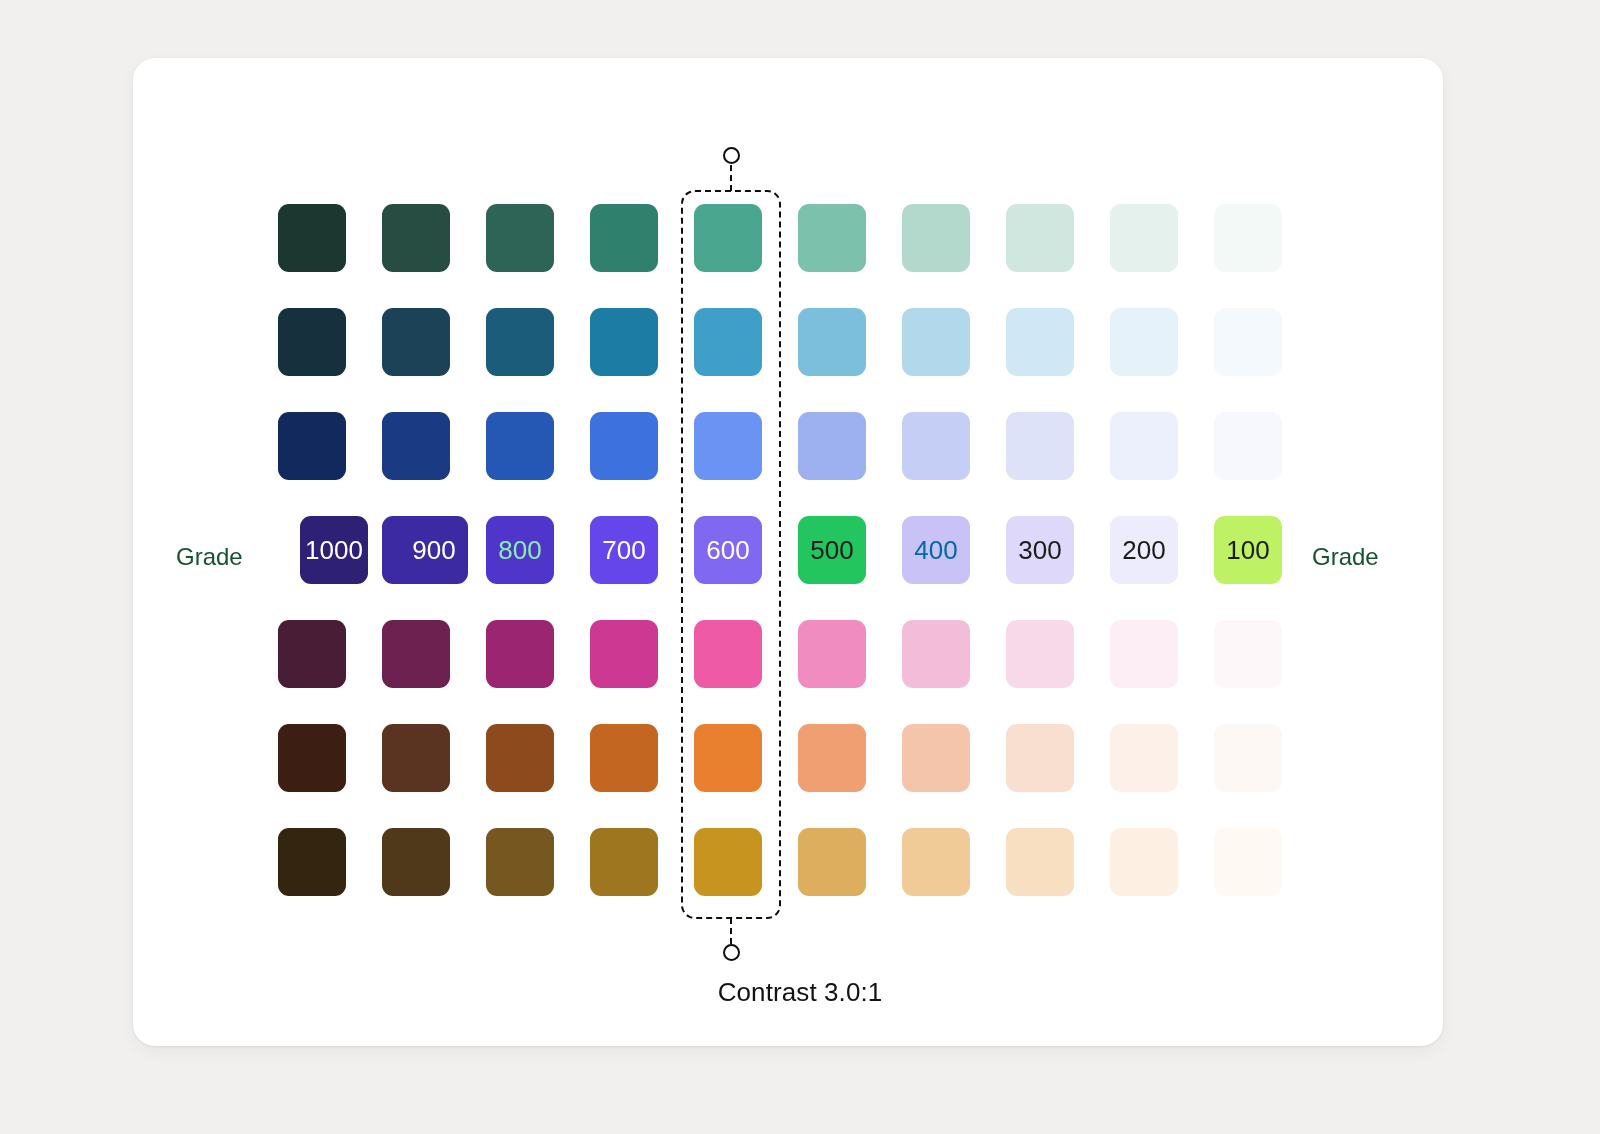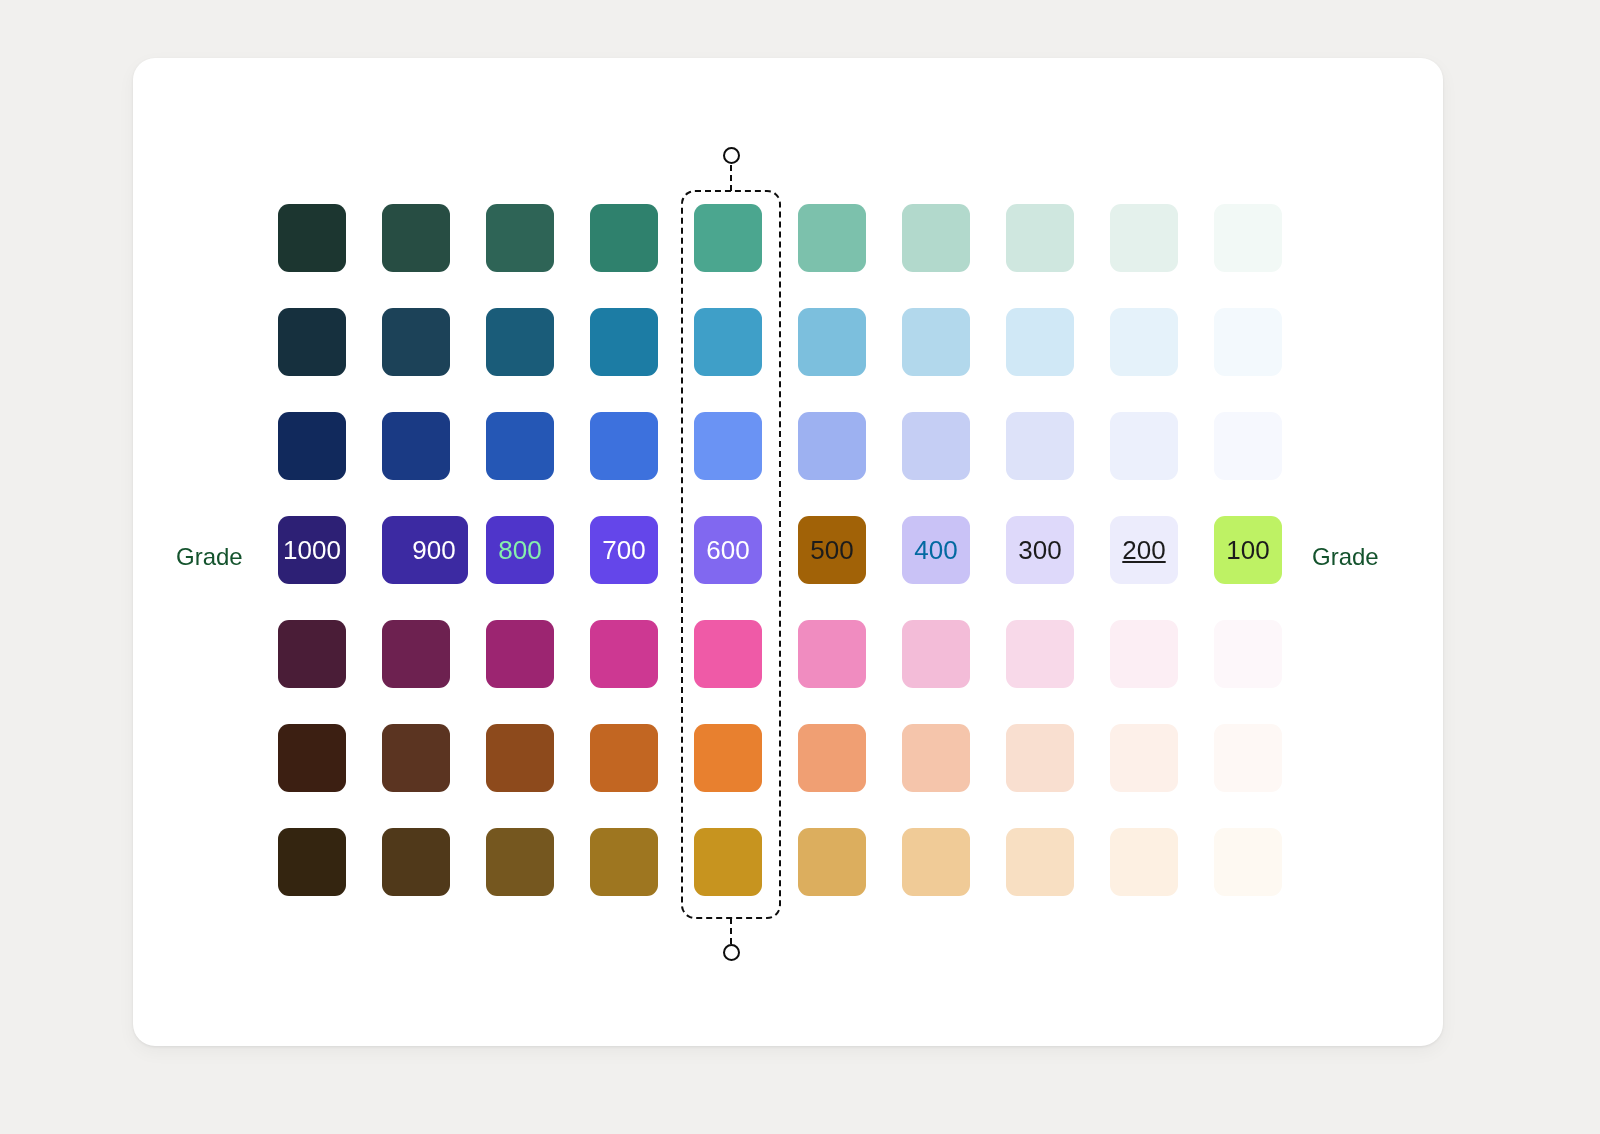--- a/index.html
+++ b/index.html
@@ -133,20 +133,23 @@
 
   <div class="card"></div>
 
   <div class="handle top"></div>
   <div class="stem top"></div>
 
   <div class="selection"></div>
 
   <div class="stem bottom"></div>
   <div class="handle bottom"></div>
+  <div class="bottom-label">
+    <span class="lbl-text">Contrast 3.0:1</span>
+  </div>
 
   <div class="grade-label left">Grade</div>
   <div class="grade-label right">Grade</div>
 
   <div class="grid" id="swatch-grid">
       <div class="swatch" style="background: rgb(28, 54, 48);"></div>
       <div class="swatch" style="background: rgb(39, 77, 67);"></div>
       <div class="swatch" style="background: rgb(46, 100, 86);"></div>
       <div class="swatch" style="background: rgb(47, 129, 109);"></div>
       <div class="swatch" style="background: rgb(75, 166, 143);"></div>
@@ -168,46 +171,46 @@
       <div class="swatch" style="background: rgb(17, 41, 92);"></div>
       <div class="swatch" style="background: rgb(26, 58, 132);"></div>
       <div class="swatch" style="background: rgb(37, 87, 181);"></div>
       <div class="swatch" style="background: rgb(61, 113, 221);"></div>
       <div class="swatch" style="background: rgb(106, 147, 244);"></div>
       <div class="swatch" style="background: rgb(157, 177, 241);"></div>
       <div class="swatch" style="background: rgb(197, 206, 244);"></div>
       <div class="swatch" style="background: rgb(221, 226, 249);"></div>
       <div class="swatch" style="background: rgb(236, 240, 252);"></div>
       <div class="swatch" style="background: rgb(246, 248, 254);"></div>
-      <div class="swatch" style="background: rgb(45, 32, 117);">
+      <div class="swatch" style="background: rgb(45, 32, 117); margin-left: 22px;">
         <span style="color: rgb(255, 255, 255);">1000</span>
       </div>
       <div class="swatch" style="background: rgb(60, 42, 162); padding-left: 18px;">
         <span style="color: rgb(255, 255, 255);">900</span>
       </div>
       <div class="swatch" style="background: rgb(79, 53, 202);">
         <span style="color: #86efac;">800</span>
       </div>
       <div class="swatch" style="background: rgb(100, 70, 234);">
         <span style="color: rgb(255, 255, 255);">700</span>
       </div>
       <div class="swatch" style="background: rgb(129, 104, 240);">
         <span style="color: rgb(255, 255, 255);">600</span>
       </div>
-      <div class="swatch" style="background: #a16207;">
+      <div class="swatch" style="background: #22c55e;">
         <span style="color: rgb(28, 28, 28);">500</span>
       </div>
       <div class="swatch" style="background: rgb(201, 194, 246);">
         <span style="color: #0369a1;">400</span>
       </div>
       <div class="swatch" style="background: rgb(222, 217, 250);">
         <span style="color: rgb(28, 28, 28);">300</span>
       </div>
       <div class="swatch" style="background: rgb(236, 236, 252);">
-        <span style="color: rgb(28, 28, 28); text-decoration: underline;">200</span>
+        <span style="color: rgb(28, 28, 28);">200</span>
       </div>
       <div class="swatch" style="background: #bef264;">
         <span style="color: rgb(28, 28, 28);">100</span>
       </div>
       <div class="swatch" style="background: rgb(74, 29, 55);"></div>
       <div class="swatch" style="background: rgb(109, 33, 80);"></div>
       <div class="swatch" style="background: rgb(156, 37, 113);"></div>
       <div class="swatch" style="background: rgb(205, 56, 146);"></div>
       <div class="swatch" style="background: rgb(239, 90, 167);"></div>
       <div class="swatch" style="background: rgb(240, 140, 192);"></div>

